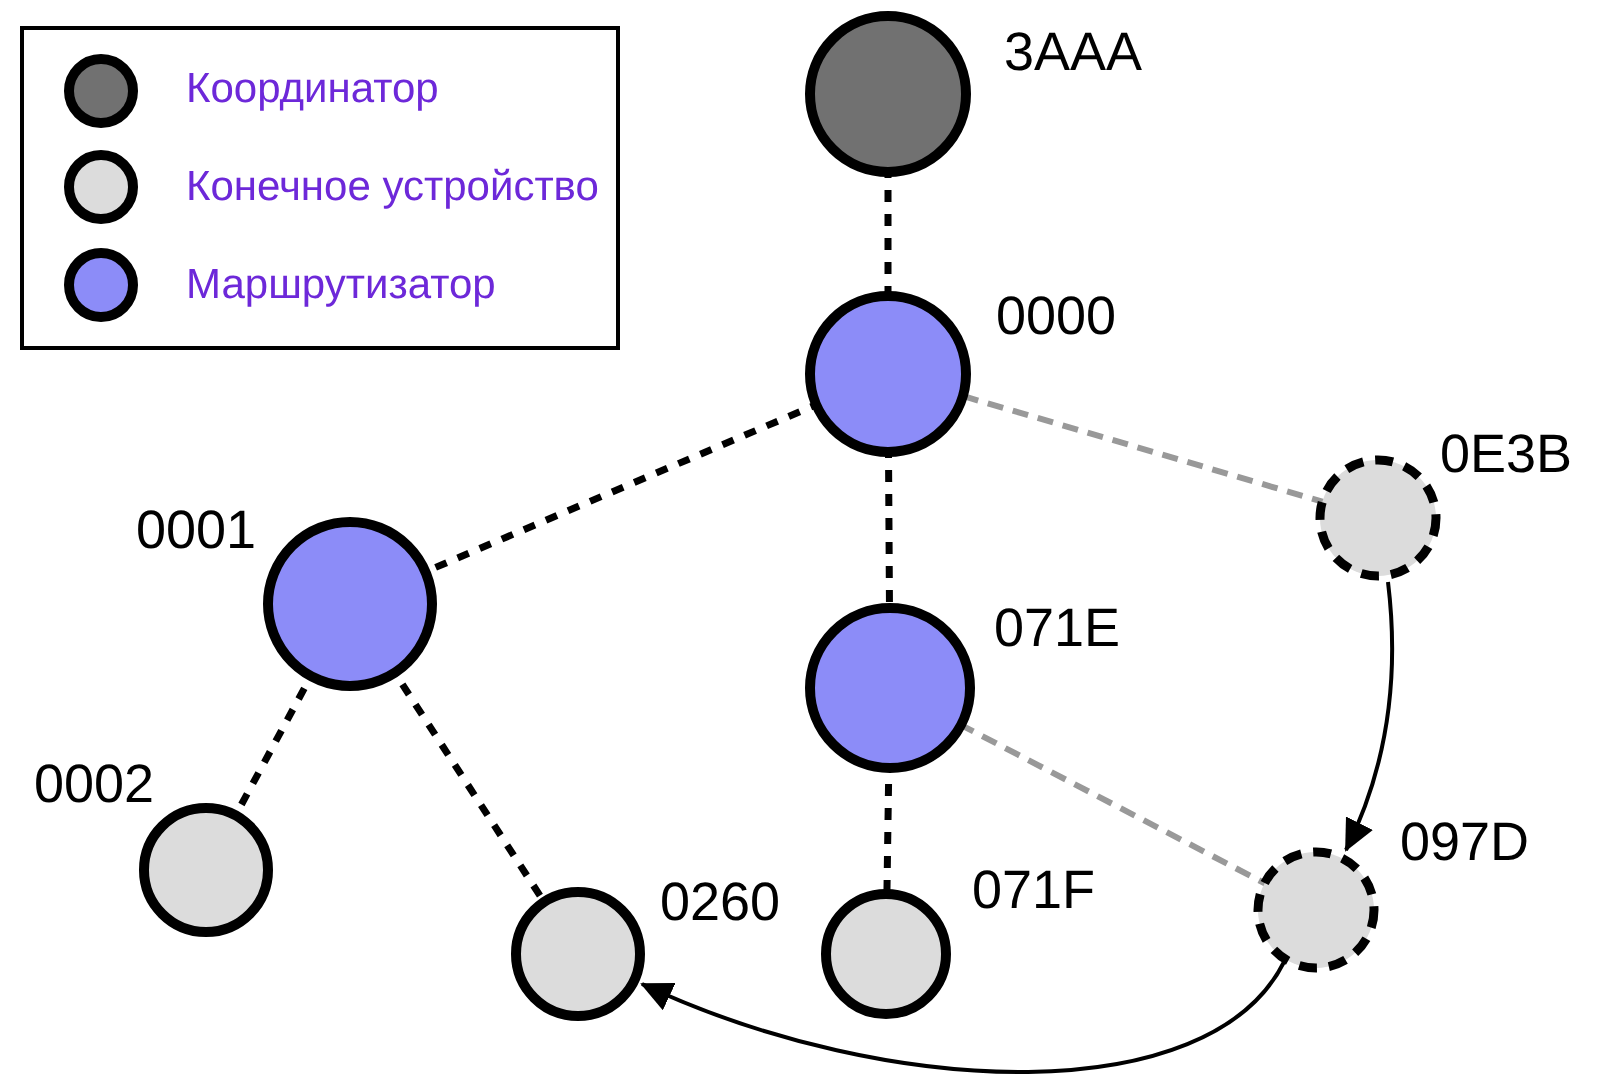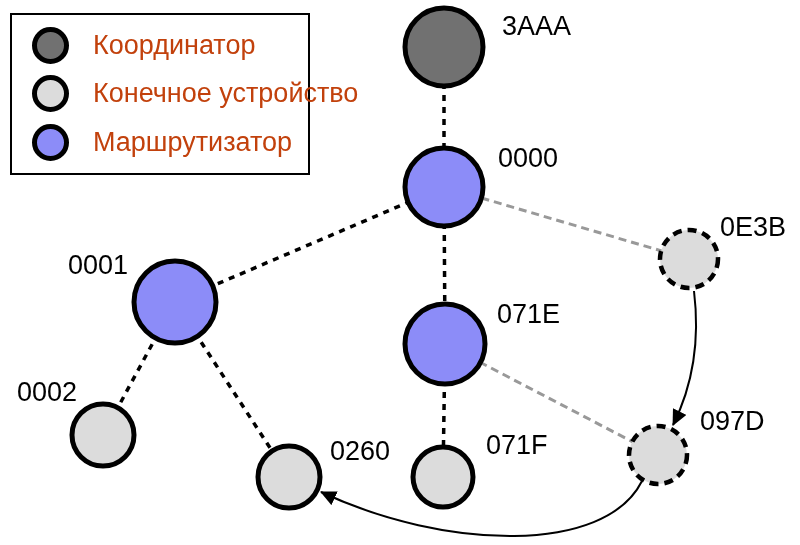--- a/index.html
+++ b/index.html
@@ -45,22 +45,22 @@
     gap: 24px;
   }
   .swatch {
     width: 27px;
     height: 27px;
     border: 5px solid #000000;
     border-radius: 50%;
     flex: 0 0 auto;
   }
   .legend-label {
-    font-size: 27px;
-    color: #c2410c;
+    font-size: 21px;
+    color: #6d28d9;
     white-space: nowrap;
   }
 </style>
 </head>
 <body>
 
 <div class="stage">
 
   <svg class="topology" width="800" height="545" viewBox="0 0 800 545">
     <defs>

